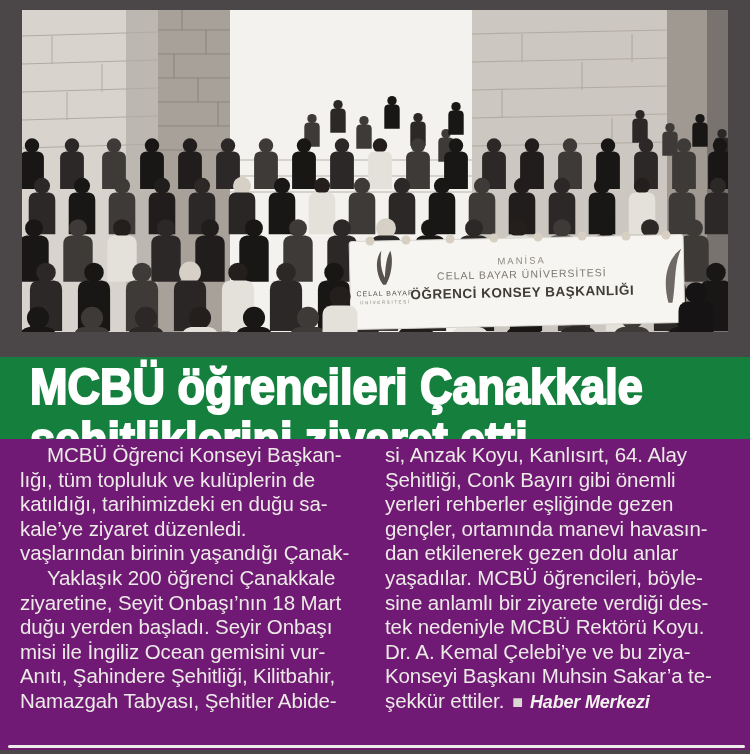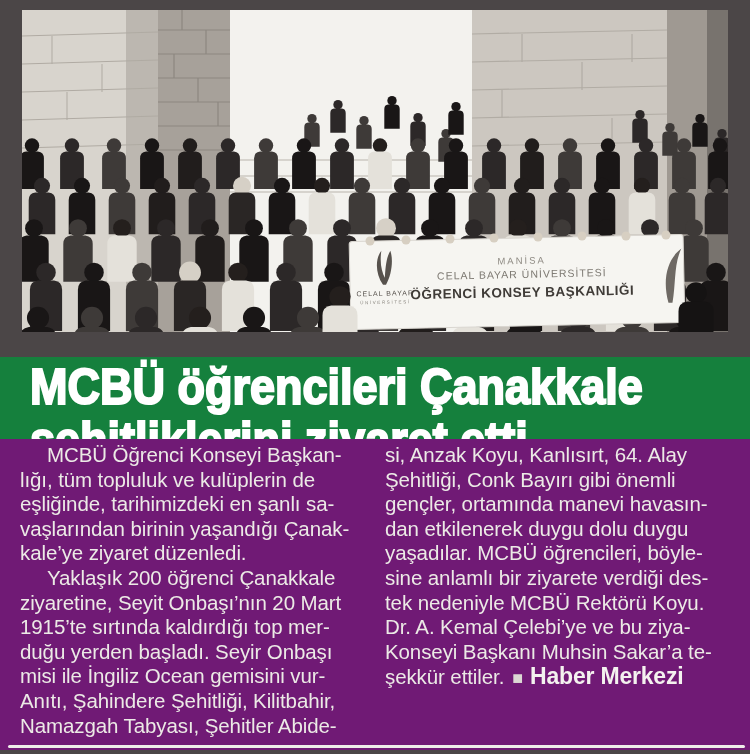--- a/index.html
+++ b/index.html
@@ -39,21 +39,21 @@
   }
   .col{
     position:absolute;top:4px;width:355px;
     color:#eceae6;font-size:20.5px;line-height:24.6px;letter-spacing:-.1px;
   }
   .col.left{left:20px;}
   .col.right{left:385px;}
   .ln{white-space:nowrap;}
   .ln.indent{padding-left:27px;}
   .byline-marker{margin:0 7px 0 8px;font-size:18px;color:#dcd8d4;}
-  .byline-name{font-weight:700;font-size:23px;letter-spacing:-.2px;color:#f4f2ef;}
+  .byline-name{font-weight:700;font-size:18px;letter-spacing:-.2px;color:#f4f2ef;font-style:italic;}
   .bottom-rule{
     position:absolute;left:8px;bottom:2px;width:737px;height:3px;
     background:#efedea;border-radius:2px;
   }
 </style>
 </head>
 <body>
 
 <div class="clipping">
 
@@ -274,37 +274,37 @@
   <div class="headline-band">
     <div class="headline-line first">MCBÜ öğrencileri Çanakkale</div>
     <div class="headline-line">şehitliklerini ziyaret etti</div>
   </div>
 
   <div class="body-panel">
 
     <div class="col left">
       <div class="ln indent">MCBÜ Öğrenci Konseyi Başkan-</div>
       <div class="ln">lığı, tüm topluluk ve kulüplerin de</div>
-      <div class="ln">eşliğinde, tarihimizdeki en şanlı sa-</div>
+      <div class="ln">katıldığı, tarihimizdeki en duğu sa-</div>
+      <div class="ln">kale’ye ziyaret düzenledi.</div>
       <div class="ln">vaşlarından birinin yaşandığı Çanak-</div>
-      <div class="ln">kale’ye ziyaret düzenledi.</div>
       <div class="ln indent">Yaklaşık 200 öğrenci Çanakkale</div>
-      <div class="ln">ziyaretine, Seyit Onbaşı’nın 20 Mart</div>
-      <div class="ln">1915’te sırtında kaldırdığı top mer-</div>
+      <div class="ln">ziyaretine, Seyit Onbaşı’nın 18 Mart</div>
       <div class="ln">duğu yerden başladı.  Seyir Onbaşı</div>
       <div class="ln">misi ile İngiliz Ocean gemisini vur-</div>
       <div class="ln">Anıtı, Şahindere Şehitliği, Kilitbahir,</div>
       <div class="ln">Namazgah Tabyası, Şehitler Abide-</div>
     </div>
 
     <div class="col right">
       <div class="ln">si, Anzak Koyu, Kanlısırt, 64. Alay</div>
       <div class="ln">Şehitliği, Conk Bayırı gibi önemli</div>
+      <div class="ln">yerleri rehberler eşliğinde gezen</div>
       <div class="ln">gençler, ortamında manevi havasın-</div>
-      <div class="ln">dan etkilenerek duygu dolu  duygu</div>
+      <div class="ln">dan etkilenerek gezen dolu  anlar</div>
       <div class="ln">yaşadılar. MCBÜ öğrencileri, böyle-</div>
       <div class="ln">sine anlamlı bir ziyarete verdiği des-</div>
       <div class="ln">tek nedeniyle MCBÜ Rektörü Koyu.</div>
       <div class="ln">Dr. A. Kemal Çelebi’ye ve bu ziya-</div>
       <div class="ln">Konseyi Başkanı Muhsin Sakar’a te-</div>
       <div class="ln">
         <span>şekkür ettiler.</span><span class="byline-marker">■</span><span class="byline-name">Haber Merkezi</span>
       </div>
     </div>
 

